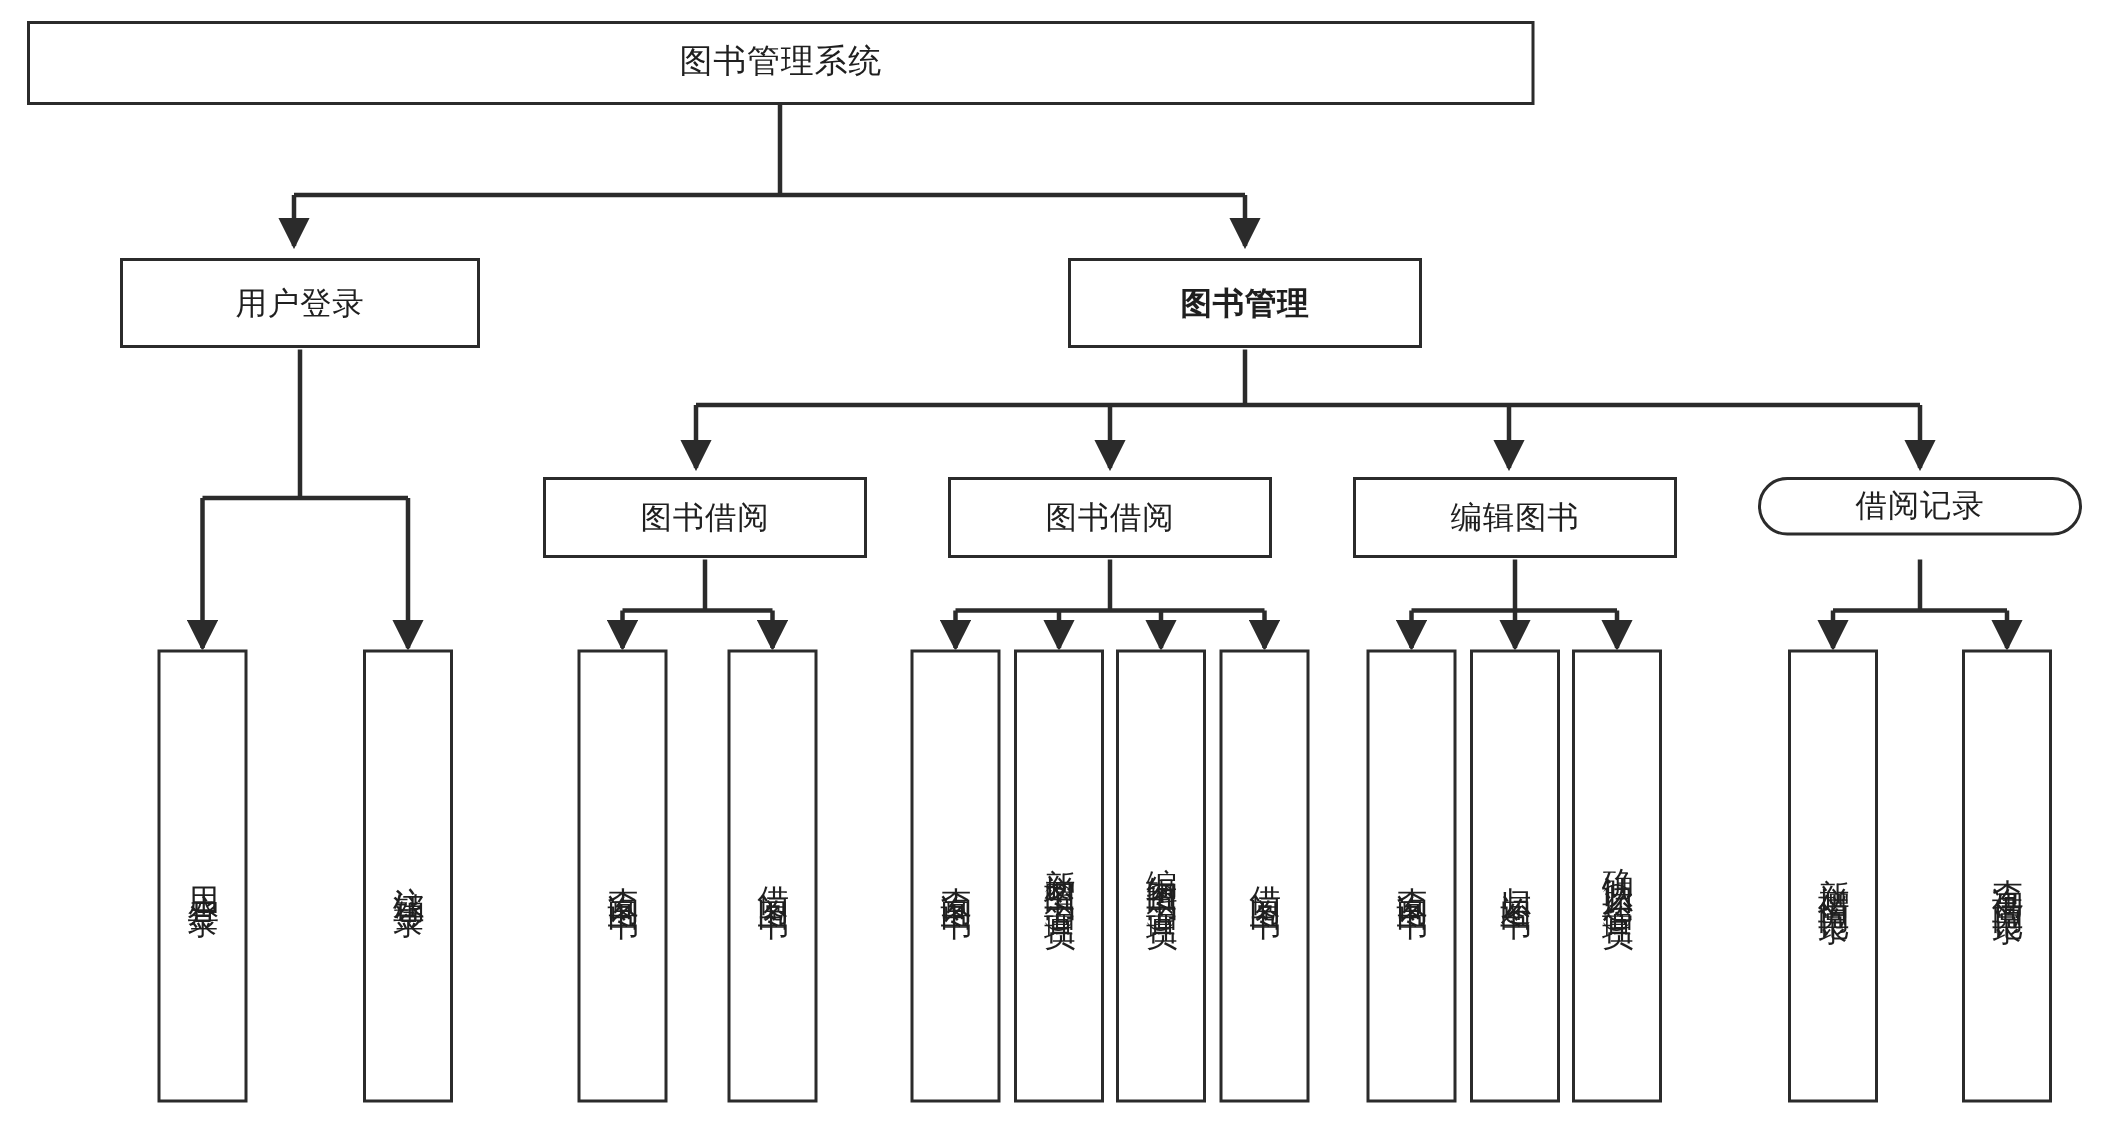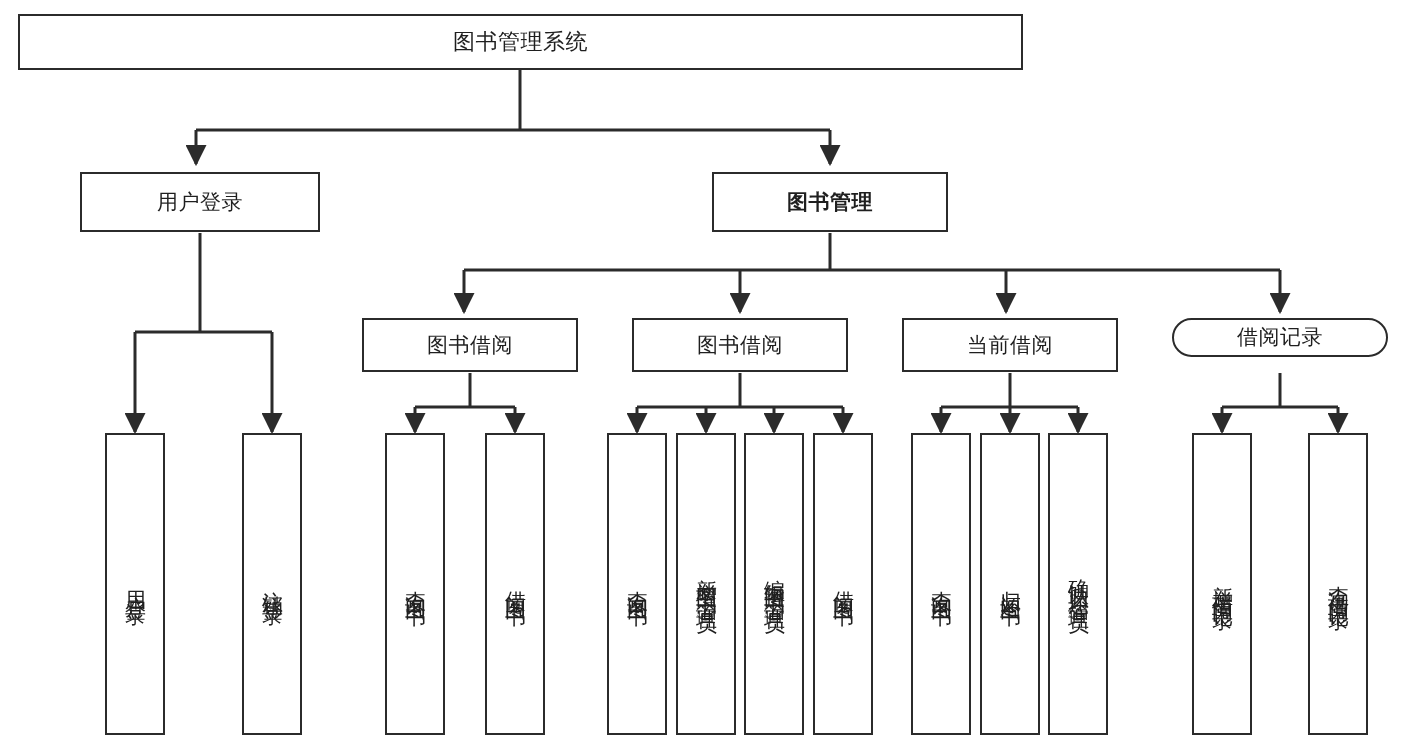--- a/index.html
+++ b/index.html
@@ -139,21 +139,21 @@
     <span class="label">图书管理</span>
   </div>
 
   <div class="node horiz" style="left:362px; top:318px; width:216px; height:54px;">
     <span class="label">图书借阅</span>
   </div>
   <div class="node horiz" style="left:632px; top:318px; width:216px; height:54px;">
     <span class="label">图书借阅</span>
   </div>
   <div class="node horiz" style="left:902px; top:318px; width:216px; height:54px;">
-    <span class="label">当前借阅</span>
+    <span class="label">编辑图书</span>
   </div>
   <div class="node horiz" style="left:1172px; top:318px; width:216px; height:39px;border-radius:27px;">
     <span class="label">借阅记录</span>
   </div>
 
   <div class="node vert" style="left:105px; top:433px; width:60px; height:302px;">
     <span class="label">用户登录</span>
   </div>
   <div class="node vert" style="left:242px; top:433px; width:60px; height:302px;">
     <span class="label">注销登录</span>

